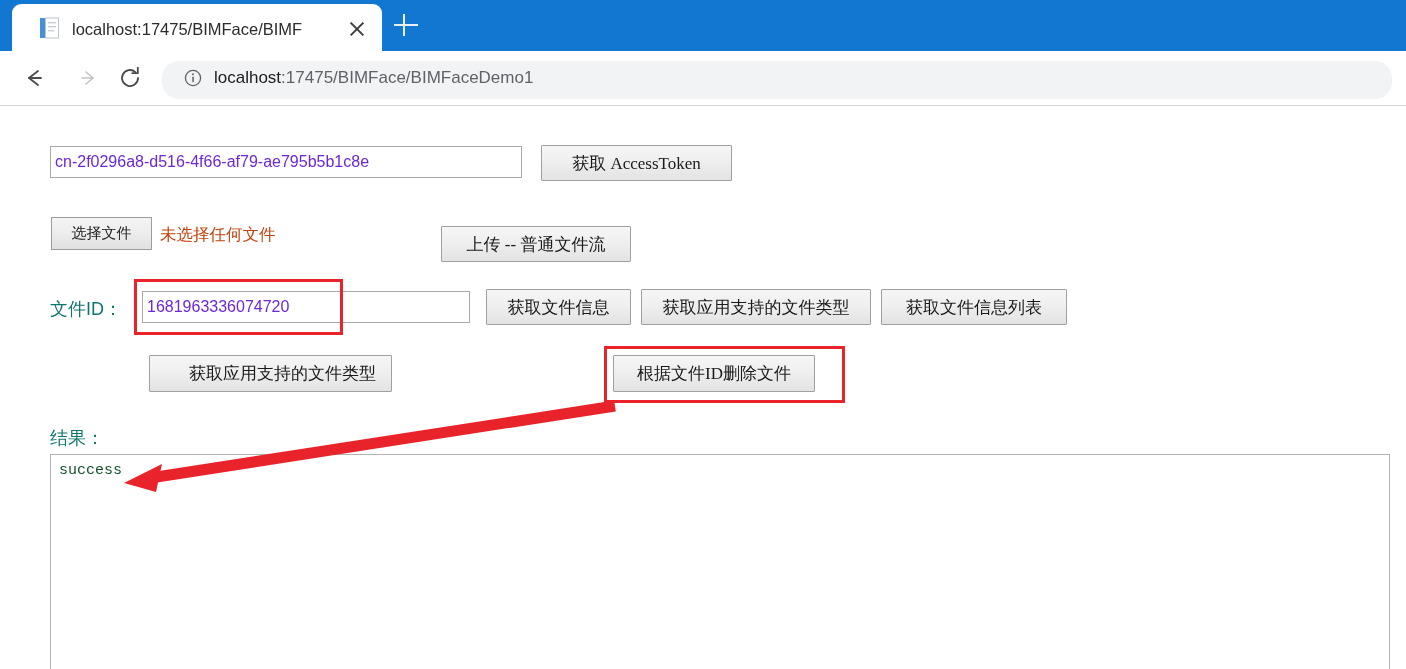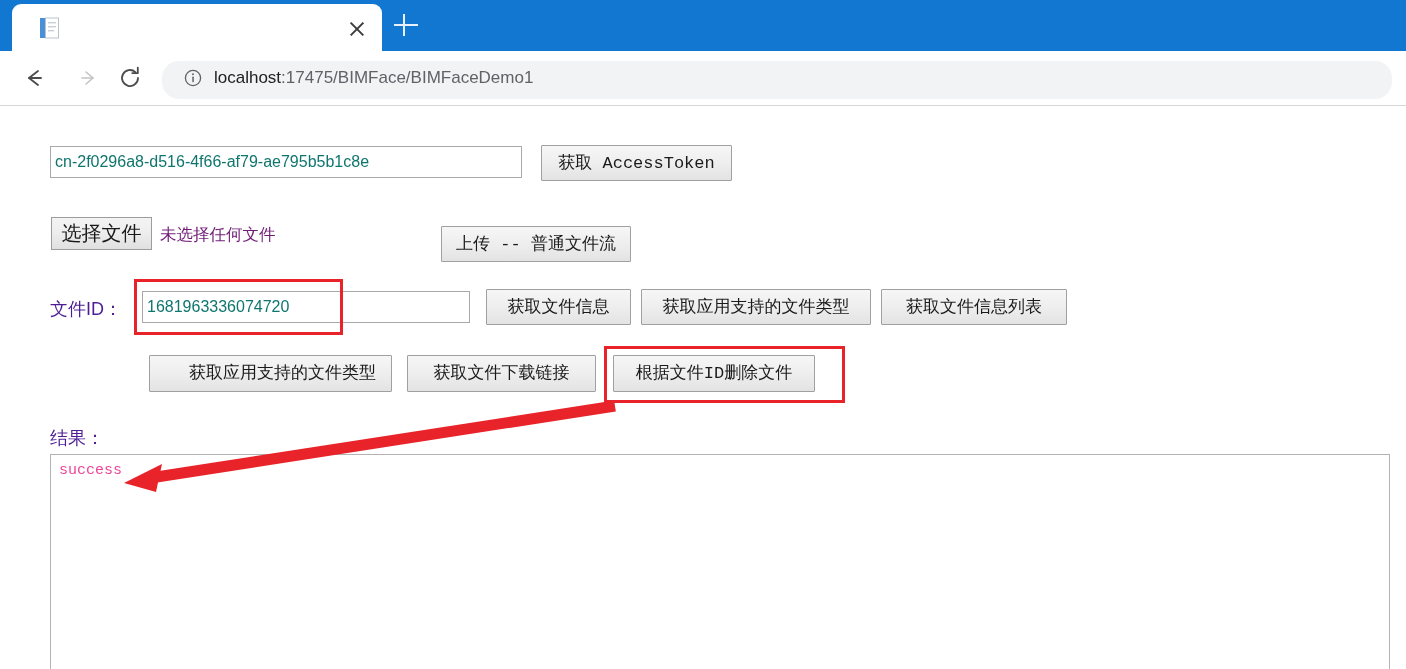--- a/index.html
+++ b/index.html
@@ -149,83 +149,83 @@
     background: #ffffff;
   }
 
   .text-input {
     position: absolute;
     box-sizing: border-box;
     border: 1px solid #a9a9a9;
     background: #ffffff;
     font-family: "Liberation Sans", "DejaVu Sans", sans-serif;
     font-size: 16px;
-    color: #0f766e;
+    color: #6d28d9;
     padding: 0 4px;
     outline: none;
   }
 
   .btn {
     position: absolute;
     box-sizing: border-box;
     background: linear-gradient(to bottom, #f6f6f6 0%, #eeeeee 50%, #e3e3e3 100%);
     border: 1px solid #a0a0a0;
     border-radius: 1px;
-    font-family: Liberation Mono, monospace;
+    font-family: Liberation Serif, serif;
     font-size: 17px;
     color: #1a1a1a;
     text-align: center;
     white-space: nowrap;
     cursor: default;
     display: flex;
     align-items: center;
     justify-content: center;
     line-height: 1;
   }
 
   .file-btn {
     position: absolute;
     box-sizing: border-box;
     background: linear-gradient(to bottom, #f4f4f4 0%, #ededed 50%, #e0e0e0 100%);
     border: 1px solid #9c9c9c;
-    font-size: 20px;
+    font-size: 15px;
     color: #1a1a1a;
     display: flex;
     align-items: center;
     justify-content: center;
     cursor: default;
   }
   .file-name {
     position: absolute;
     font-size: 16.5px;
-    color: #701a75;
+    color: #c2410c;
     white-space: nowrap;
   }
 
   .label-text {
     position: absolute;
     font-size: 18px;
-    color: #4c1d95;
+    color: #0f766e;
     white-space: nowrap;
   }
 
   .result-area {
     position: absolute;
     box-sizing: border-box;
     border: 1px solid #b3b3b3;
     background: #ffffff;
     overflow: hidden;
   }
   .result-text {
     position: absolute;
     left: 8px;
     top: 7px;
     font-family: "Liberation Mono", "DejaVu Sans Mono", monospace;
     font-size: 15px;
-    color: #ec4899;
+    color: #14532d;
     white-space: pre-wrap;
   }
 
   
   .anno-box {
     position: absolute;
     box-sizing: border-box;
     border: 3px solid #e8242a;
     pointer-events: none;
   }
@@ -242,20 +242,21 @@
 
 <div class="browser-chrome">
   <div class="tab">
     <svg class="tab-favicon" viewBox="0 0 20 22">
       <rect x="0" y="1" width="5" height="20" fill="#4a90d9"></rect>
       <rect x="5.5" y="1" width="13" height="20" fill="#ffffff" stroke="#b9c3cc" stroke-width="1"></rect>
       <rect x="8" y="5" width="8" height="1.4" fill="#c7ced6"></rect>
       <rect x="8" y="9" width="8" height="1.4" fill="#c7ced6"></rect>
       <rect x="8" y="13" width="6" height="1.4" fill="#c7ced6"></rect>
     </svg>
+    <div class="tab-title">localhost:17475/BIMFace/BIMF</div>
     <div class="tab-close"></div>
   </div>
   <div class="new-tab"></div>
 </div>
 
 <div class="toolbar">
   <svg class="nav-btn nav-back" viewBox="0 0 30 30">
     <path d="M19 8 L10 15 L19 22" fill="none" stroke="#4b4b4b" stroke-width="1.8" stroke-linecap="round" stroke-linejoin="round"></path>
     <path d="M10 15 L22 15" fill="none" stroke="#4b4b4b" stroke-width="1.8" stroke-linecap="round"></path>
   </svg>
@@ -289,21 +290,20 @@
   <div class="file-name" style="left:160px; top:118px;">未选择任何文件</div>
   <div class="btn" style="left:441px; top:120px; width:190px; height:36px;">上传 -- 普通文件流</div>
 
   <div class="label-text" style="left:50px; top:191px;">文件ID：</div>
   <input class="text-input" style="left: 142px; top: 185px; width: 328px; height: 32px;" value="1681963336074720">
   <div class="btn" style="left:486px; top:183px; width:145px; height:36px;">获取文件信息</div>
   <div class="btn" style="left:641px; top:183px; width:230px; height:36px;">获取应用支持的文件类型</div>
   <div class="btn" style="left:881px; top:183px; width:186px; height:36px;">获取文件信息列表</div>
 
   <div class="btn" style="left:149px; top:249px; width:243px; height:37px;padding-left:24px;">获取应用支持的文件类型</div>
-  <div class="btn" style="left:407px; top:249px; width:189px; height:37px;">获取文件下载链接</div>
   <div class="btn" style="left:613px; top:249px; width:202px; height:37px;">根据文件ID删除文件</div>
 
   <div class="label-text" style="left:50px; top:320px;">结果：</div>
   <div class="result-area" style="left:50px; top:348px; width:1340px; height:283px;">
     <div class="result-text">success</div>
 
   </div>
 
   <div class="anno-box" style="left:134px; top:173px; width:209px; height:56px;"></div>
   <div class="anno-box" style="left:604px; top:240px; width:241px; height:57px;"></div>

